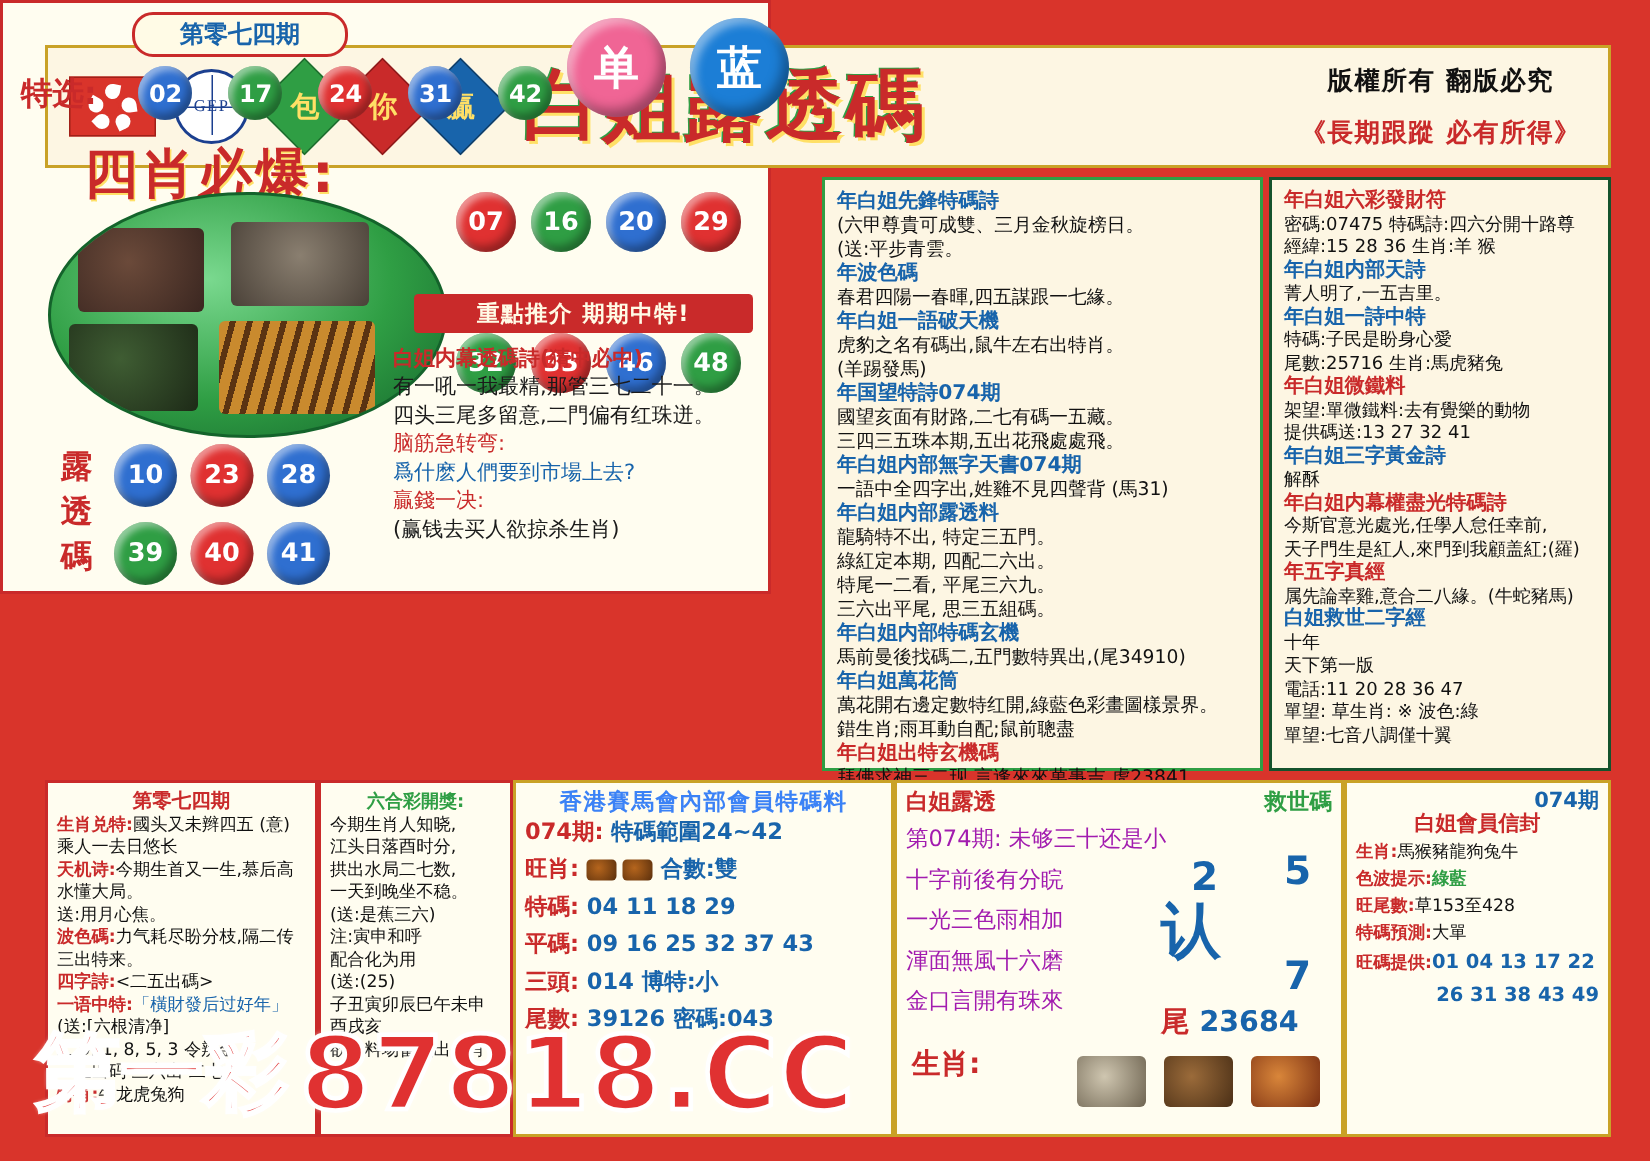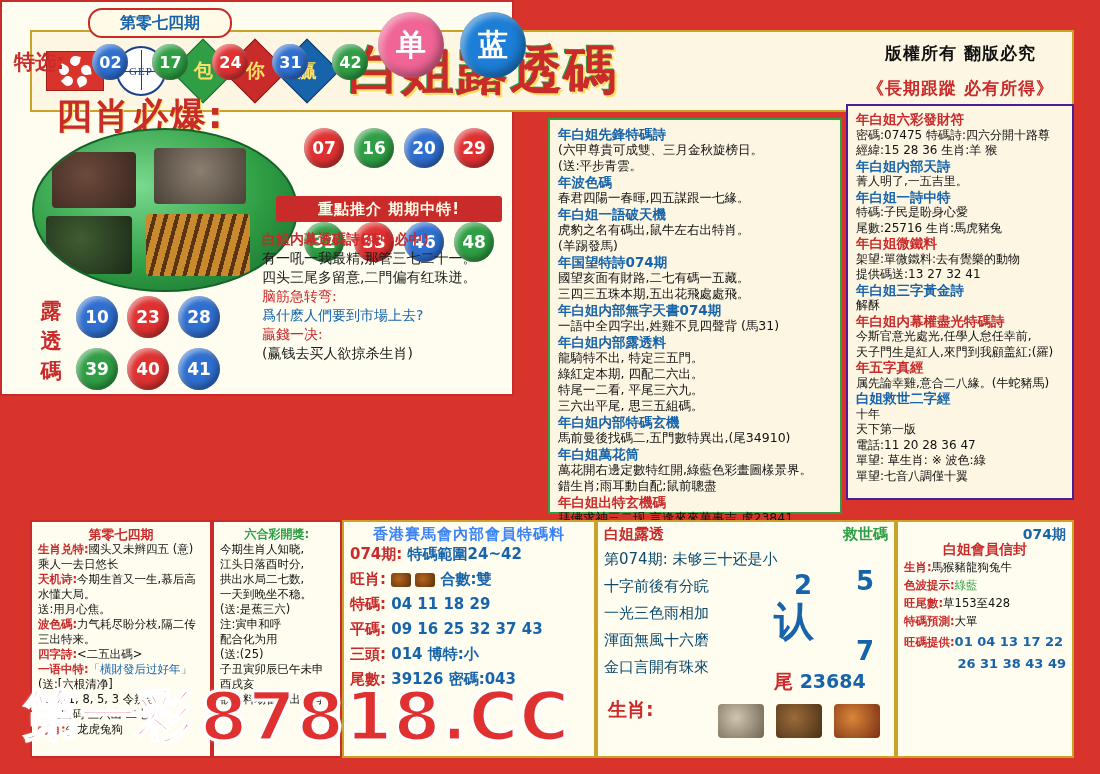--- a/index.html
+++ b/index.html
@@ -131,21 +131,21 @@
   .single-badge{left:378px;top:12px;background:#f06595;}
   .blue-badge{left:460px;top:12px;background:#1c7ed6;}
 
   
   .mid-panel{left:548px;top:118px;width:290px;height:392px;border:2px solid #2f9e44;background:#fdf6e3;}
   .mid-panel .inner{padding:6px 8px;font-size:12.5px;line-height:16px;color:#111;}
   .sec-t{color:#1864ab;font-weight:bold;font-size:13.5px;}
   .sec-t.red{color:#c92a2a;}
 
   
-  .right-panel{left:846px;top:104px;width:224px;height:392px;border:2px solid #4c1d95;background:#fdf6e3;}
+  .right-panel{left:846px;top:118px;width:224px;height:392px;border:2px solid #14532d;background:#fdf6e3;}
   .right-panel .inner{padding:6px 8px;font-size:12px;line-height:15.5px;color:#111;}
 
   
   .bot{position:absolute;top:520px;height:234px;background:#fffdf0;border:2px solid #c92a2a;}
   .b1{left:30px;width:178px;}
   .b2{left:212px;width:126px;border-color:#c92a2a;}
   .b3{left:342px;width:250px;border-color:#c9a227;}
   .b4{left:596px;width:296px;border-color:#c9a227;}
   .b5{left:896px;width:174px;border-color:#c9a227;}
   .bot .inner{padding:5px 6px;font-size:11.5px;line-height:15px;color:#111;}
@@ -155,27 +155,27 @@
   .b1 .v{color:#111;}
   .b1 .blue{color:#1864ab;}
 
   .b2 .hd{color:#2f9e44;font-weight:bold;font-size:12px;text-align:center;}
   .b3 .hd{color:#3b82f6;font-weight:bold;font-size:15px;text-align:center;letter-spacing:1px;}
   .b3 .line{font-size:15px;line-height:25px;color:#1864ab;font-weight:bold;}
   .b3 .line .lb{color:#c92a2a;}
   .b3 .line .num{color:#1864ab;}
   .b4 .hd{display:flex;justify-content:space-between;font-size:15px;font-weight:bold;color:#c92a2a;}
   .b4 .hd .g{color:#2f9e44;}
-  .b4 .poem{font-size:15px;line-height:27px;color:#0c4a6e;}
+  .b4 .poem{font-size:15px;line-height:27px;color:#a21caf;}
   .b4 .bignum{position:absolute;font-size:26px;font-weight:bold;color:#1864ab;}
   .b4 .ren{position:absolute;left:176px;top:92px;font-size:40px;font-weight:bold;color:#1864ab;}
   .b5 .hd{color:#c92a2a;font-weight:bold;font-size:14px;text-align:center;}
   .b5 .row{margin-top:3px;}
   .b5 .k{color:#c92a2a;font-weight:bold;}
-  .b5 .g{color:#2f9e44;font-weight:normal;}
+  .b5 .g{color:#2f9e44;font-weight:bold;}
   .b5 .nums{color:#1864ab;font-weight:bold;font-size:13px;line-height:19px;}
 
   .zodiac-imgs{position:absolute;left:120px;top:182px;display:flex;gap:12px;}
   .zi{width:46px;height:34px;border-radius:4px;}
   .zi.goat{background:radial-gradient(circle at 40% 40%,#cfc6b0,#6e6451);}
   .zi.horse{background:radial-gradient(circle at 40% 40%,#9b6b3a,#4a2f16);}
   .zi.rooster{background:radial-gradient(circle at 40% 40%,#d9863a,#7a2f12);}
 
   .ox-pair{display:inline-flex;gap:4px;vertical-align:middle;}
   .ox{width:20px;height:14px;border-radius:3px;background:radial-gradient(circle at 40% 40%,#b5651d,#5a2f0c);display:inline-block;}

